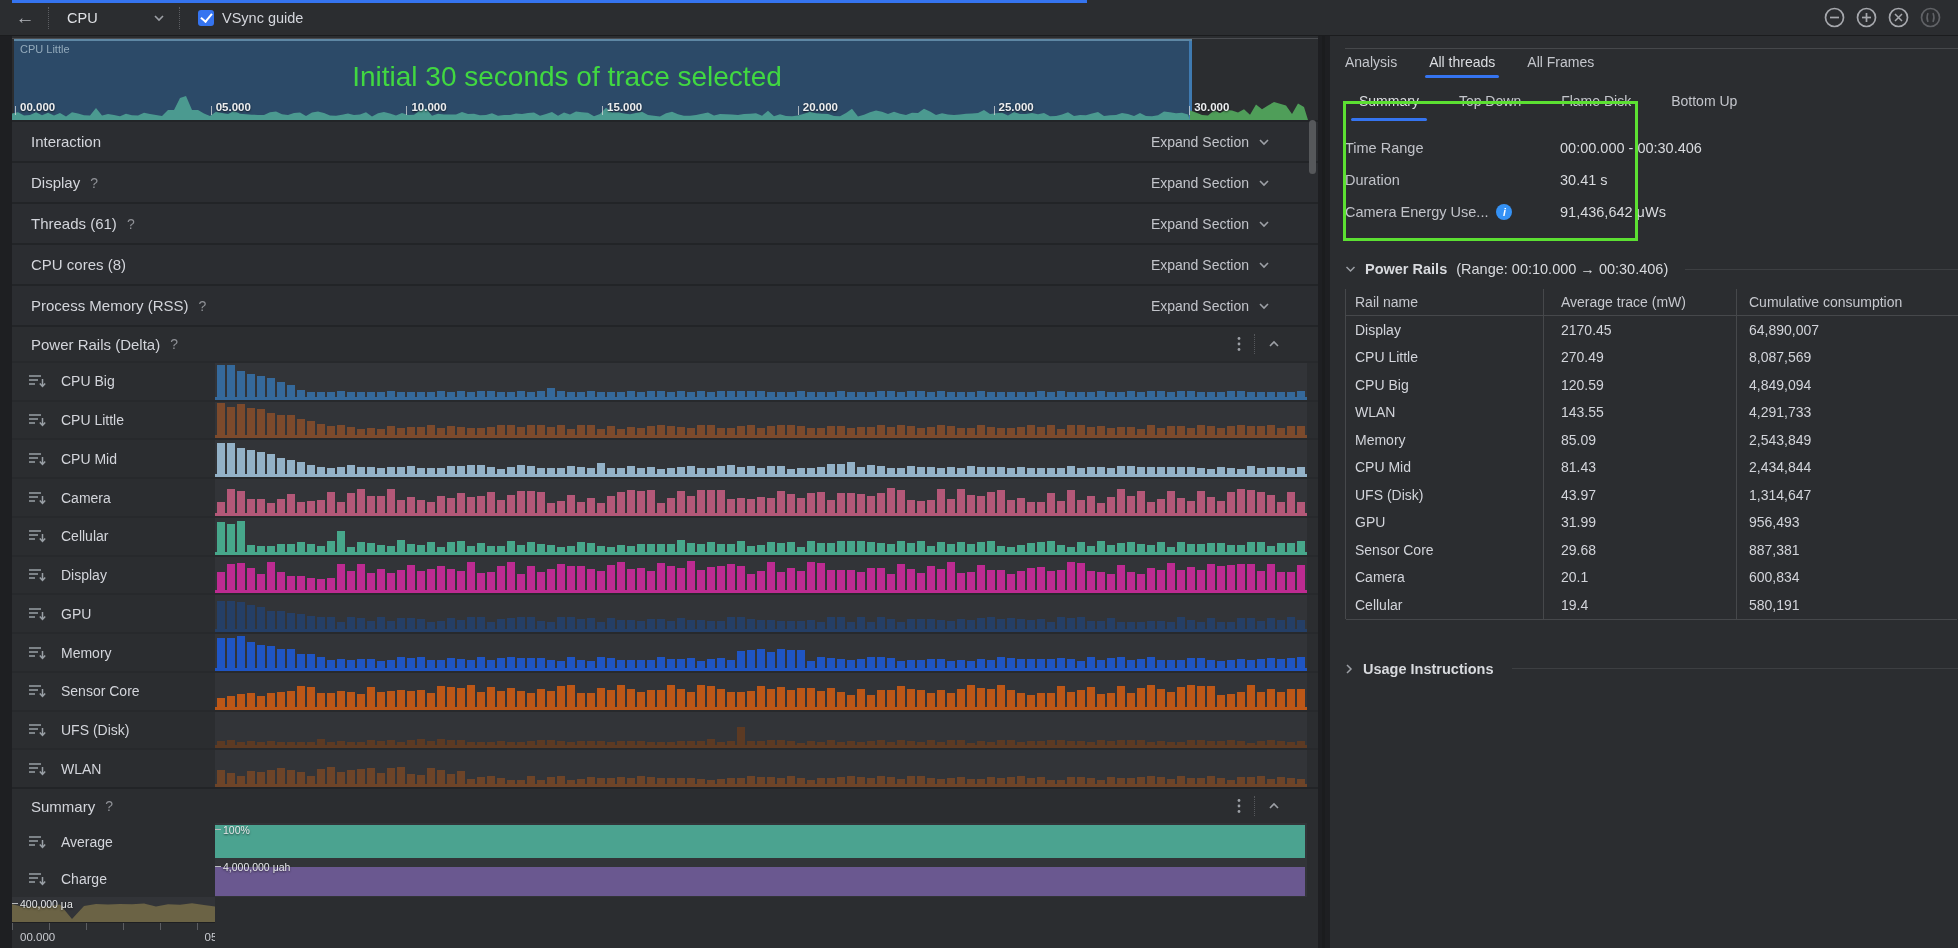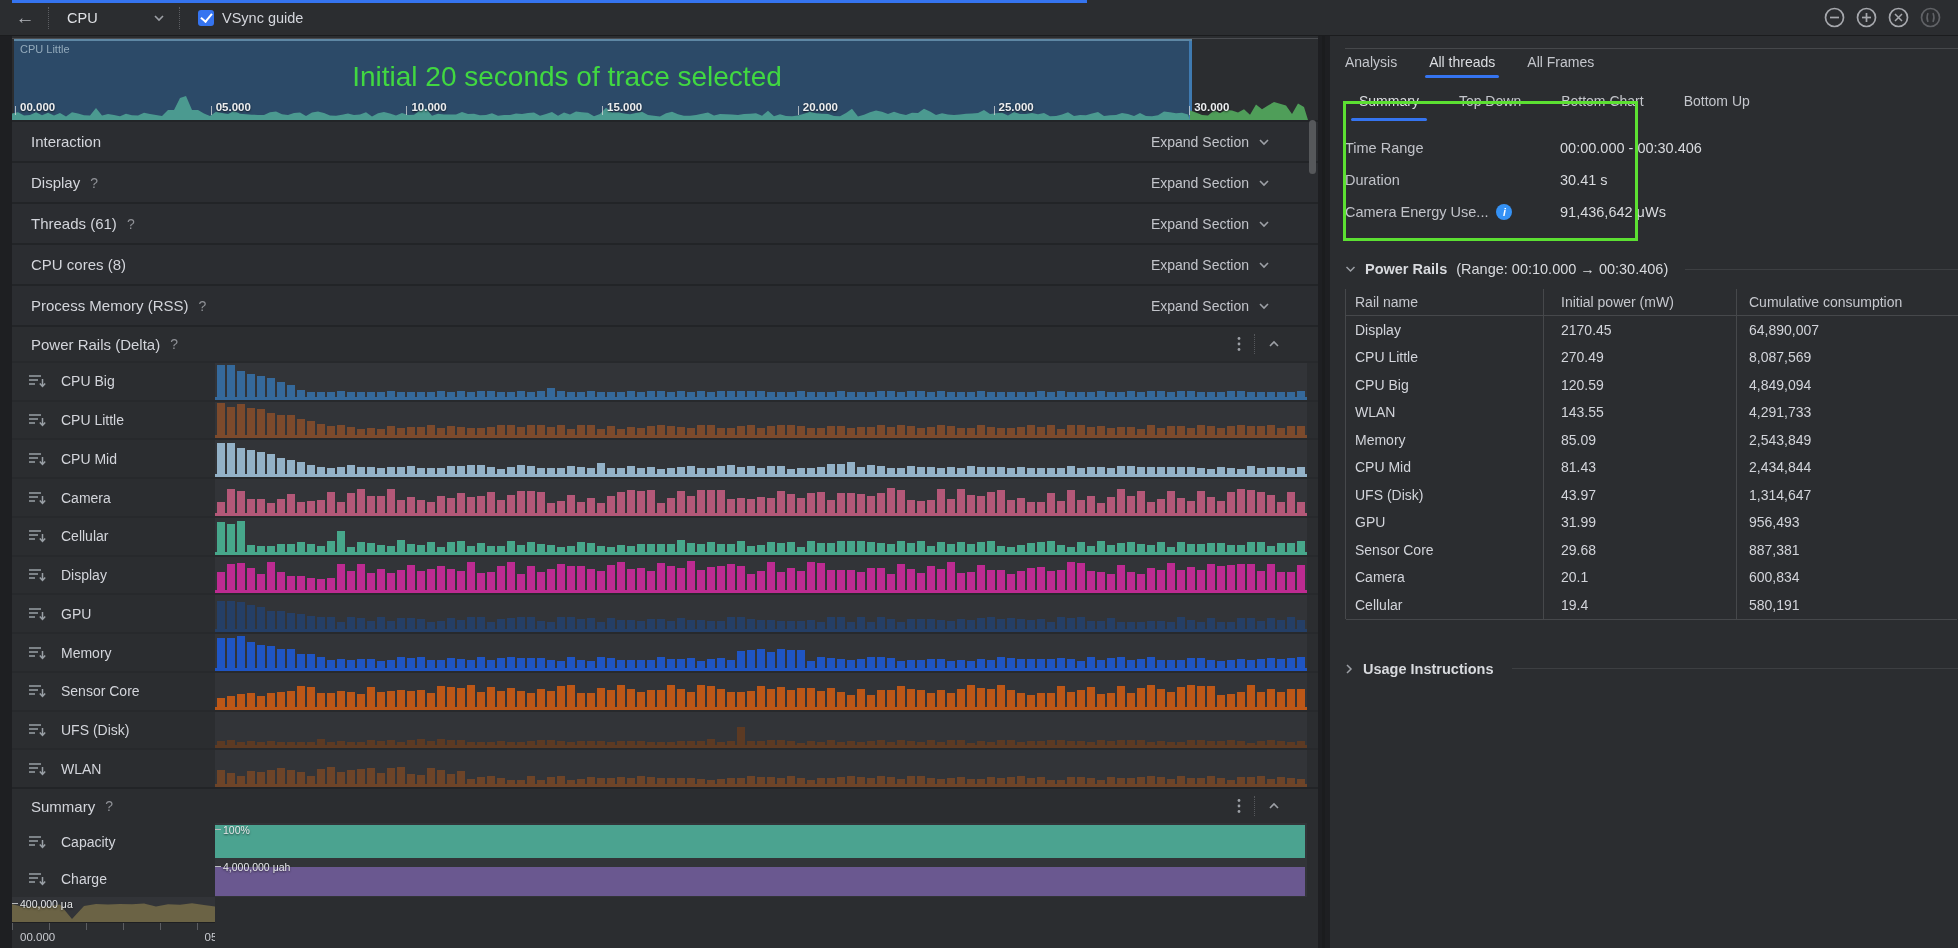--- a/index.html
+++ b/index.html
@@ -152,21 +152,21 @@
 
 <div class="left-panel">
 
   <div class="minimap">
     <div class="mm-selection"></div>
     <svg class="mm-wave" id="mm-wave" width="1296" height="32">
         <path d="M0,32 L0,25.5 L6,24.2 L12,27.6 L18,27.1 L24,24.2 L30,27.3 L36,24.8 L42,27.5 L48,25.1 L54,28.5 L60,24.3 L66,25.5 L72,27.2 L78,27.6 L84,20.0 L90,27.6 L96,26.1 L102,26.9 L108,28.3 L114,25.7 L120,27.3 L126,27.5 L132,24.8 L138,26.0 L144,27.1 L150,28.1 L156,22.0 L162,22.0 L168,10.0 L174,8.0 L180,22.0 L186,22.0 L192,25.4 L198,28.1 L204,23.8 L210,25.0 L216,25.9 L222,22.9 L228,25.7 L234,26.3 L240,26.8 L246,26.9 L252,27.0 L258,24.3 L264,23.5 L270,26.3 L276,27.0 L282,25.0 L288,24.6 L294,28.0 L300,24.4 L306,23.6 L312,25.0 L318,27.4 L324,27.7 L330,26.8 L336,25.4 L342,26.9 L348,26.5 L354,24.2 L360,28.5 L366,25.3 L372,24.0 L378,25.5 L384,27.6 L390,25.0 L396,27.0 L402,26.8 L408,22.4 L414,20.6 L420,27.7 L426,25.7 L432,26.5 L438,26.4 L444,26.5 L450,24.0 L456,26.0 L462,25.8 L468,27.3 L474,27.0 L480,25.2 L486,27.7 L492,26.9 L498,26.9 L504,25.6 L510,26.1 L516,24.9 L522,24.4 L528,27.7 L534,25.9 L540,24.0 L546,27.8 L552,24.5 L558,26.6 L564,23.6 L570,24.2 L576,24.8 L582,28.2 L588,26.0 L594,19.7 L600,24.4 L606,24.3 L612,25.5 L618,26.3 L624,25.1 L630,23.8 L636,26.9 L642,27.7 L648,28.4 L654,25.3 L660,23.7 L666,26.2 L672,27.8 L678,27.8 L684,27.0 L690,25.7 L696,24.5 L702,27.5 L708,25.9 L714,26.2 L720,26.4 L726,27.0 L732,26.0 L738,25.8 L744,25.3 L750,27.8 L756,22.8 L762,28.2 L768,26.3 L774,28.0 L780,28.2 L786,27.4 L792,25.7 L798,23.7 L804,25.2 L810,25.8 L816,25.9 L822,28.1 L828,28.2 L834,25.1 L840,20.7 L846,28.4 L852,26.8 L858,24.3 L864,22.5 L870,23.7 L876,25.9 L882,23.8 L888,25.7 L894,26.9 L900,24.7 L906,25.1 L912,20.8 L918,23.6 L924,27.0 L930,25.2 L936,26.6 L942,26.9 L948,26.4 L954,25.8 L960,25.4 L966,25.0 L972,22.1 L978,26.1 L984,25.3 L990,24.8 L996,27.6 L1002,24.0 L1008,26.1 L1014,26.0 L1020,25.1 L1026,26.3 L1032,24.9 L1038,28.3 L1044,28.0 L1050,26.6 L1056,24.3 L1062,28.1 L1068,27.1 L1074,27.2 L1080,25.4 L1086,24.1 L1092,28.0 L1098,27.3 L1104,27.1 L1110,24.9 L1116,26.1 L1122,28.0 L1128,25.1 L1134,27.9 L1140,28.3 L1146,27.3 L1152,23.5 L1158,24.3 L1164,25.3 L1170,24.8 L1176,26.6 L1178,32 Z" fill="#4b9a90"></path>
         <path d="M1178,32 L1178,22.5 L1184,24.5 L1190,27.0 L1196,27.4 L1202,22.6 L1208,25.0 L1214,21.9 L1220,22.5 L1226,24.5 L1232,21.3 L1238,26.8 L1244,16.6 L1250,21.3 L1256,17.4 L1262,14.0 L1268,15.8 L1274,17.6 L1280,26.0 L1286,15.6 L1292,19.0 L1296,32 Z" fill="#4f9e59"></path>
       </svg>
     <div class="mm-track-label">CPU Little</div>
-    <div class="mm-annotation">Initial 20 seconds of trace selected</div>
+    <div class="mm-annotation">Initial 30 seconds of trace selected</div>
     <div class="mm-ruler" id="mm-ruler">
         <i style="left: 3px;"></i>
         <span style="left: 8px;">00.000</span>
         <i style="left: 198.7px;"></i>
         <span style="left: 203.7px;">05.000</span>
         <i style="left: 394.4px;"></i>
         <span style="left: 399.4px;">10.000</span>
         <i style="left: 590.1px;"></i>
         <span style="left: 595.1px;">15.000</span>
         <i style="left: 785.8px;"></i>
@@ -1694,21 +1694,21 @@
       <div class="bat-label">
         <svg width="17" height="14">
           <g stroke="#9aa0a6" stroke-width="1.5">
             <line x1="0" y1="2" x2="12" y2="2"></line>
             <line x1="0" y1="6" x2="9" y2="6"></line>
             <line x1="0" y1="10" x2="6" y2="10"></line>
             <line x1="13.5" y1="5" x2="13.5" y2="12"></line>
             <path d="M10.8 9.5 L13.5 12.3 L16.2 9.5" fill="none"></path>
           </g>
         </svg>
-        <span>Capacity</span>
+        <span>Average</span>
       </div>
       <div class="bat-cell">
         <div class="bat-bar" style="top: 2px; bottom: 2px; background: rgb(75, 163, 144);"></div>
         <div class="bat-tick"></div>
         <div class="bat-val">100%</div>
       </div>
       <div class="rail-gutter"></div>
       <div class="bat-label">
         <svg width="17" height="14">
           <g stroke="#9aa0a6" stroke-width="1.5">
@@ -1753,21 +1753,21 @@
 
 <div class="right-panel">
   <div class="tabs-row" id="tabs-row">
       <div class="tab">Analysis</div>
       <div class="tab active">All threads</div>
       <div class="tab">All Frames</div>
     </div>
   <div class="subtabs-row" id="subtabs-row">
       <div class="subtab active">Summary</div>
       <div class="subtab">Top Down</div>
-      <div class="subtab">Bottom Chart</div>
+      <div class="subtab">Flame Disk</div>
       <div class="subtab">Bottom Up</div>
     </div>
   <div class="fields" id="fields">
       <div class="field-row">
         <div class="field-label">
           <span>Time Range</span>
         </div>
         <div class="field-value">00:00.000 - 00:30.406</div>
       </div>
       <div class="field-row">
@@ -1790,21 +1790,21 @@
         <path d="M1.5 2 L5.5 6 L9.5 2" stroke="#9da0a6" stroke-width="1.5" fill="none"></path>
       </svg>
     <b>Power Rails</b>
     <span>(Range: 00:10.000 → 00:30.406)</span>
     <div class="hrule"></div>
   </div>
 
   <div class="pr-table" id="pr-table">
       <div class="pt-head">
         <div class="pt-c1">Rail name</div>
-        <div class="pt-c2">Initial power (mW)</div>
+        <div class="pt-c2">Average trace (mW)</div>
         <div class="pt-c3">Cumulative consumption</div>
       </div>
       <div class="pt-row">
         <div class="pt-c1">Display</div>
         <div class="pt-c2">2170.45</div>
         <div class="pt-c3">64,890,007</div>
       </div>
       <div class="pt-row">
         <div class="pt-c1">CPU Little</div>
         <div class="pt-c2">270.49</div>

